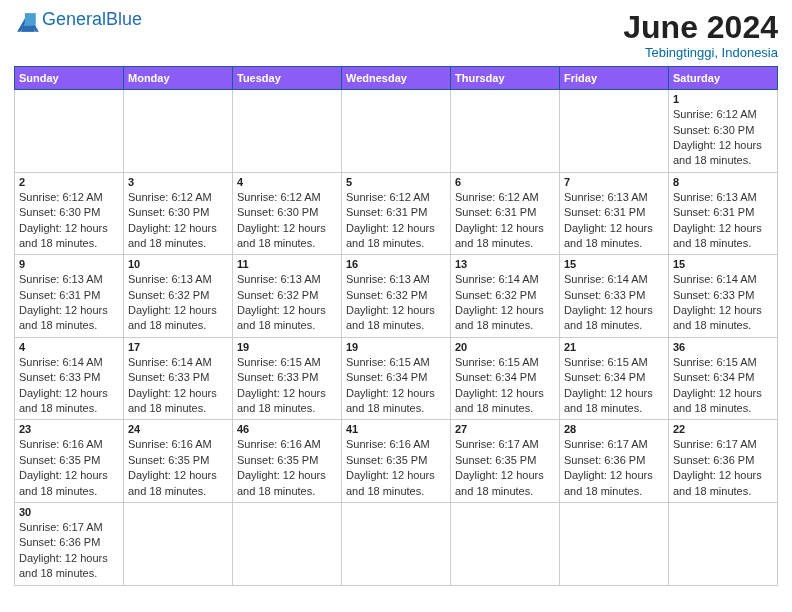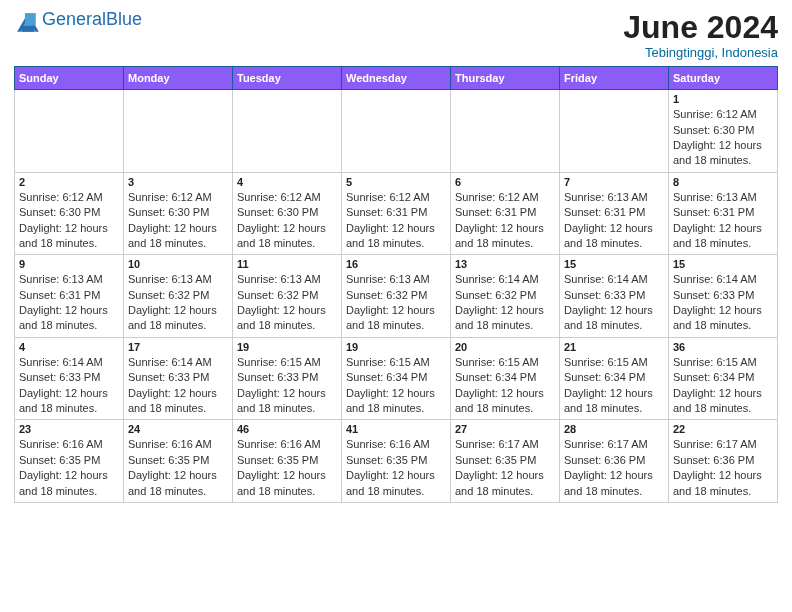--- a/index.html
+++ b/index.html
@@ -253,15 +253,27 @@
           </td>
           <td>
             <span class="day-number">28</span>
             <div class="day-info">Sunrise: 6:17 AM<br>Sunset: 6:36 PM<br>Daylight: 12 hours and 18 minutes.</div>
           </td>
           <td>
             <span class="day-number">22</span>
             <div class="day-info">Sunrise: 6:17 AM<br>Sunset: 6:36 PM<br>Daylight: 12 hours and 18 minutes.</div>
           </td>
         </tr>
+        <tr>
+          <td>
+            <span class="day-number">30</span>
+            <div class="day-info">Sunrise: 6:17 AM<br>Sunset: 6:36 PM<br>Daylight: 12 hours and 18 minutes.</div>
+          </td>
+          <td class="empty-cell"></td>
+          <td class="empty-cell"></td>
+          <td class="empty-cell"></td>
+          <td class="empty-cell"></td>
+          <td class="empty-cell"></td>
+          <td class="empty-cell"></td>
+        </tr>
       </tbody>
   </table>
 </div>
 
 </body></html>

